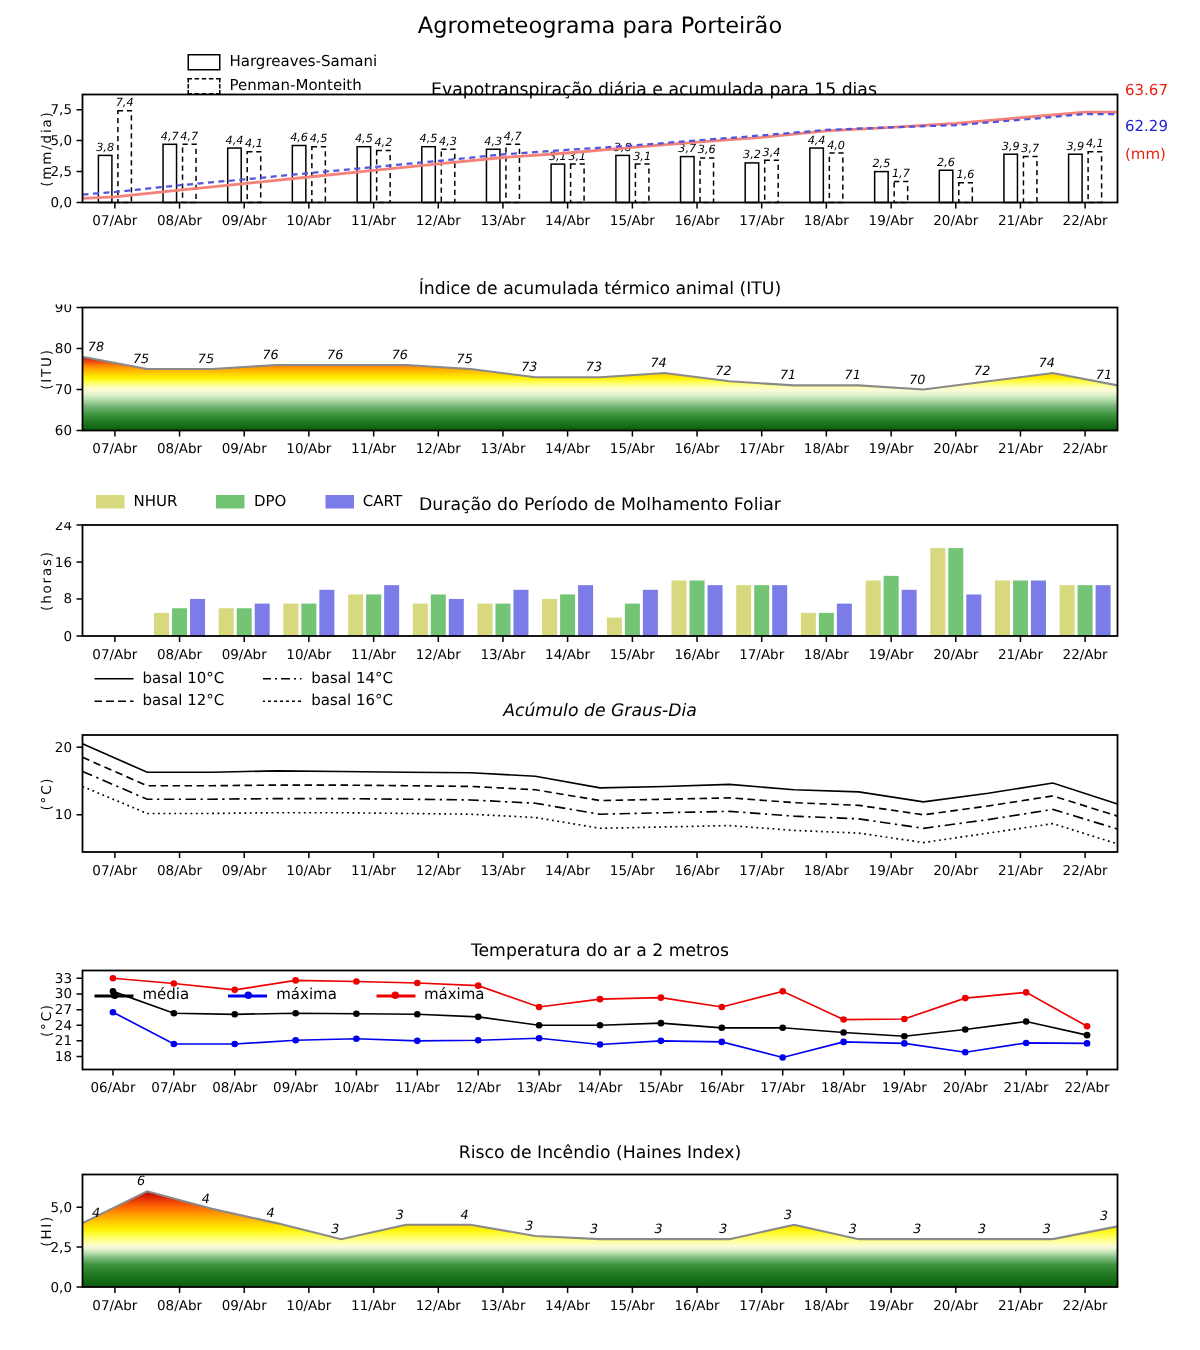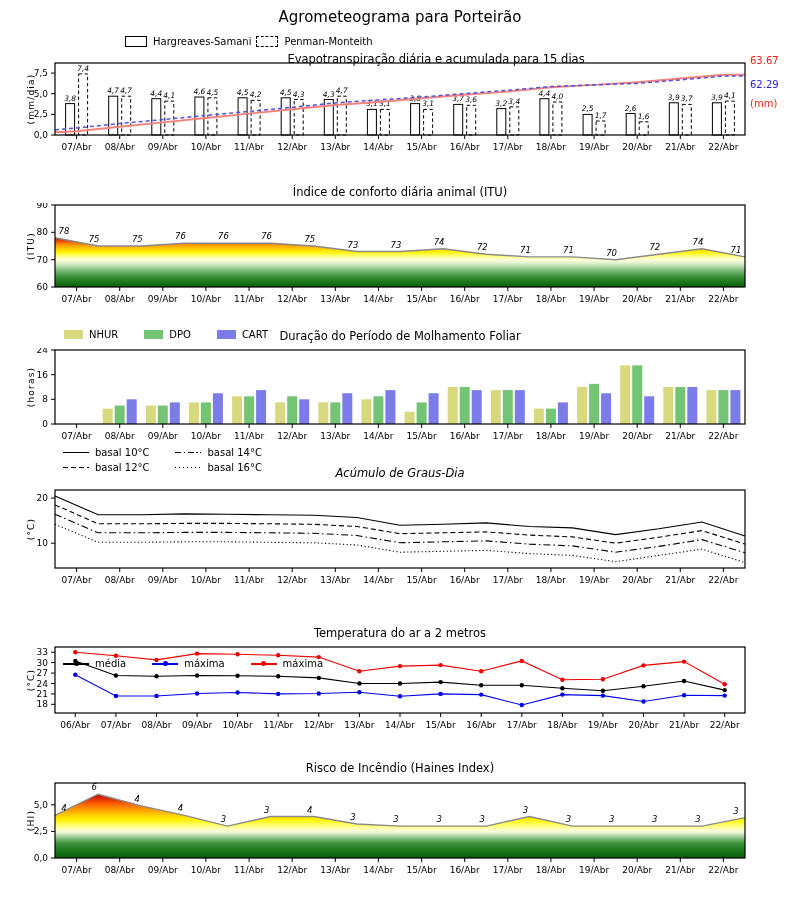--- a/index.html
+++ b/index.html
@@ -9,21 +9,21 @@
   .ptitle{position:absolute;left:0;width:100%;text-align:center;font-size:11.5px;}
   svg{position:absolute;left:0;}
   .axbox{fill:none;stroke:#000;stroke-width:1.2;}
   .tick{stroke:#000;stroke-width:1;}
   .tl{font-size:9px;fill:#000;}
   .xl{font-size:9px;fill:#000;}
   .yl{font-size:9px;fill:#000;letter-spacing:1.2px;}
   .vl{font-size:7.5px;font-style:italic;fill:#000;}
   .vl2{font-size:8.5px;font-style:italic;fill:#000;}
   .legend{position:absolute;display:flex;gap:26px;align-items:center;}
-  .legend.col{align-items:flex-start;gap:5px;}
+  .legend.col{flex-direction:column;align-items:flex-start;gap:5px;}
   .legend.grid{display:grid;grid-template-columns:auto auto;column-gap:26px;row-gap:4px;}
   .li{display:flex;align-items:center;gap:6px;font-size:10px;white-space:nowrap;}
   .sw-box{display:inline-block;width:20px;height:9px;background:#fff;border:1.3px solid #000;}
   .sw-box.dashed{border-style:dashed;}
   .sw-fill{display:inline-block;width:19px;height:9px;}
   .ls{display:inline-block;width:26px;height:1.5px;background:#000;}
   .ls.ls-dashed{background:repeating-linear-gradient(90deg,#000 0 5px,transparent 5px 8px);}
   .ls.ls-dashdot{background:repeating-linear-gradient(90deg,#000 0 6px,transparent 6px 8.5px,#000 8.5px 10px,transparent 10px 12.5px);}
   .ls.ls-dotted{background:repeating-linear-gradient(90deg,#000 0 1.5px,transparent 1.5px 4px);}
   .sw-mk{position:relative;display:inline-block;width:26px;height:9px;}
@@ -171,21 +171,21 @@
           <text class="xl" text-anchor="middle" x="723.4" y="89">22/Abr</text>
         </g>
         <text class="yl" text-anchor="middle" x="34" y="38" transform="rotate(-90 34 38)">(mm/dia)</text>
       </svg>
     <div class="acc-label" style="top: 55px; color: rgb(238, 32, 18);">63.67</div>
     <div class="acc-label" style="top: 79px; color: rgb(31, 31, 214);">62.29</div>
     <div class="acc-label" style="top: 98px; color: rgb(238, 32, 18);">(mm)</div>
   </section>
 
   <section>
-    <div class="ptitle" style="top:185px;">Índice de conforto diária animal (ITU)</div>
+    <div class="ptitle" style="top:185px;">Índice de acumulada térmico animal (ITU)</div>
     <svg width="800" height="106" style="top:203px;">
         <defs>
           <linearGradient id="gr1" gradientUnits="userSpaceOnUse" x1="0" y1="84" x2="0" y2="2">
             <stop offset="0.00%" stop-color="#0a5c0a"></stop>
             <stop offset="6.67%" stop-color="#1f7a1f"></stop>
             <stop offset="13.33%" stop-color="#3f953f"></stop>
             <stop offset="20.00%" stop-color="#7ab87a"></stop>
             <stop offset="25.00%" stop-color="#b4dcab"></stop>
             <stop offset="29.33%" stop-color="#e4f2cf"></stop>
             <stop offset="32.67%" stop-color="#f9fcd9"></stop>

